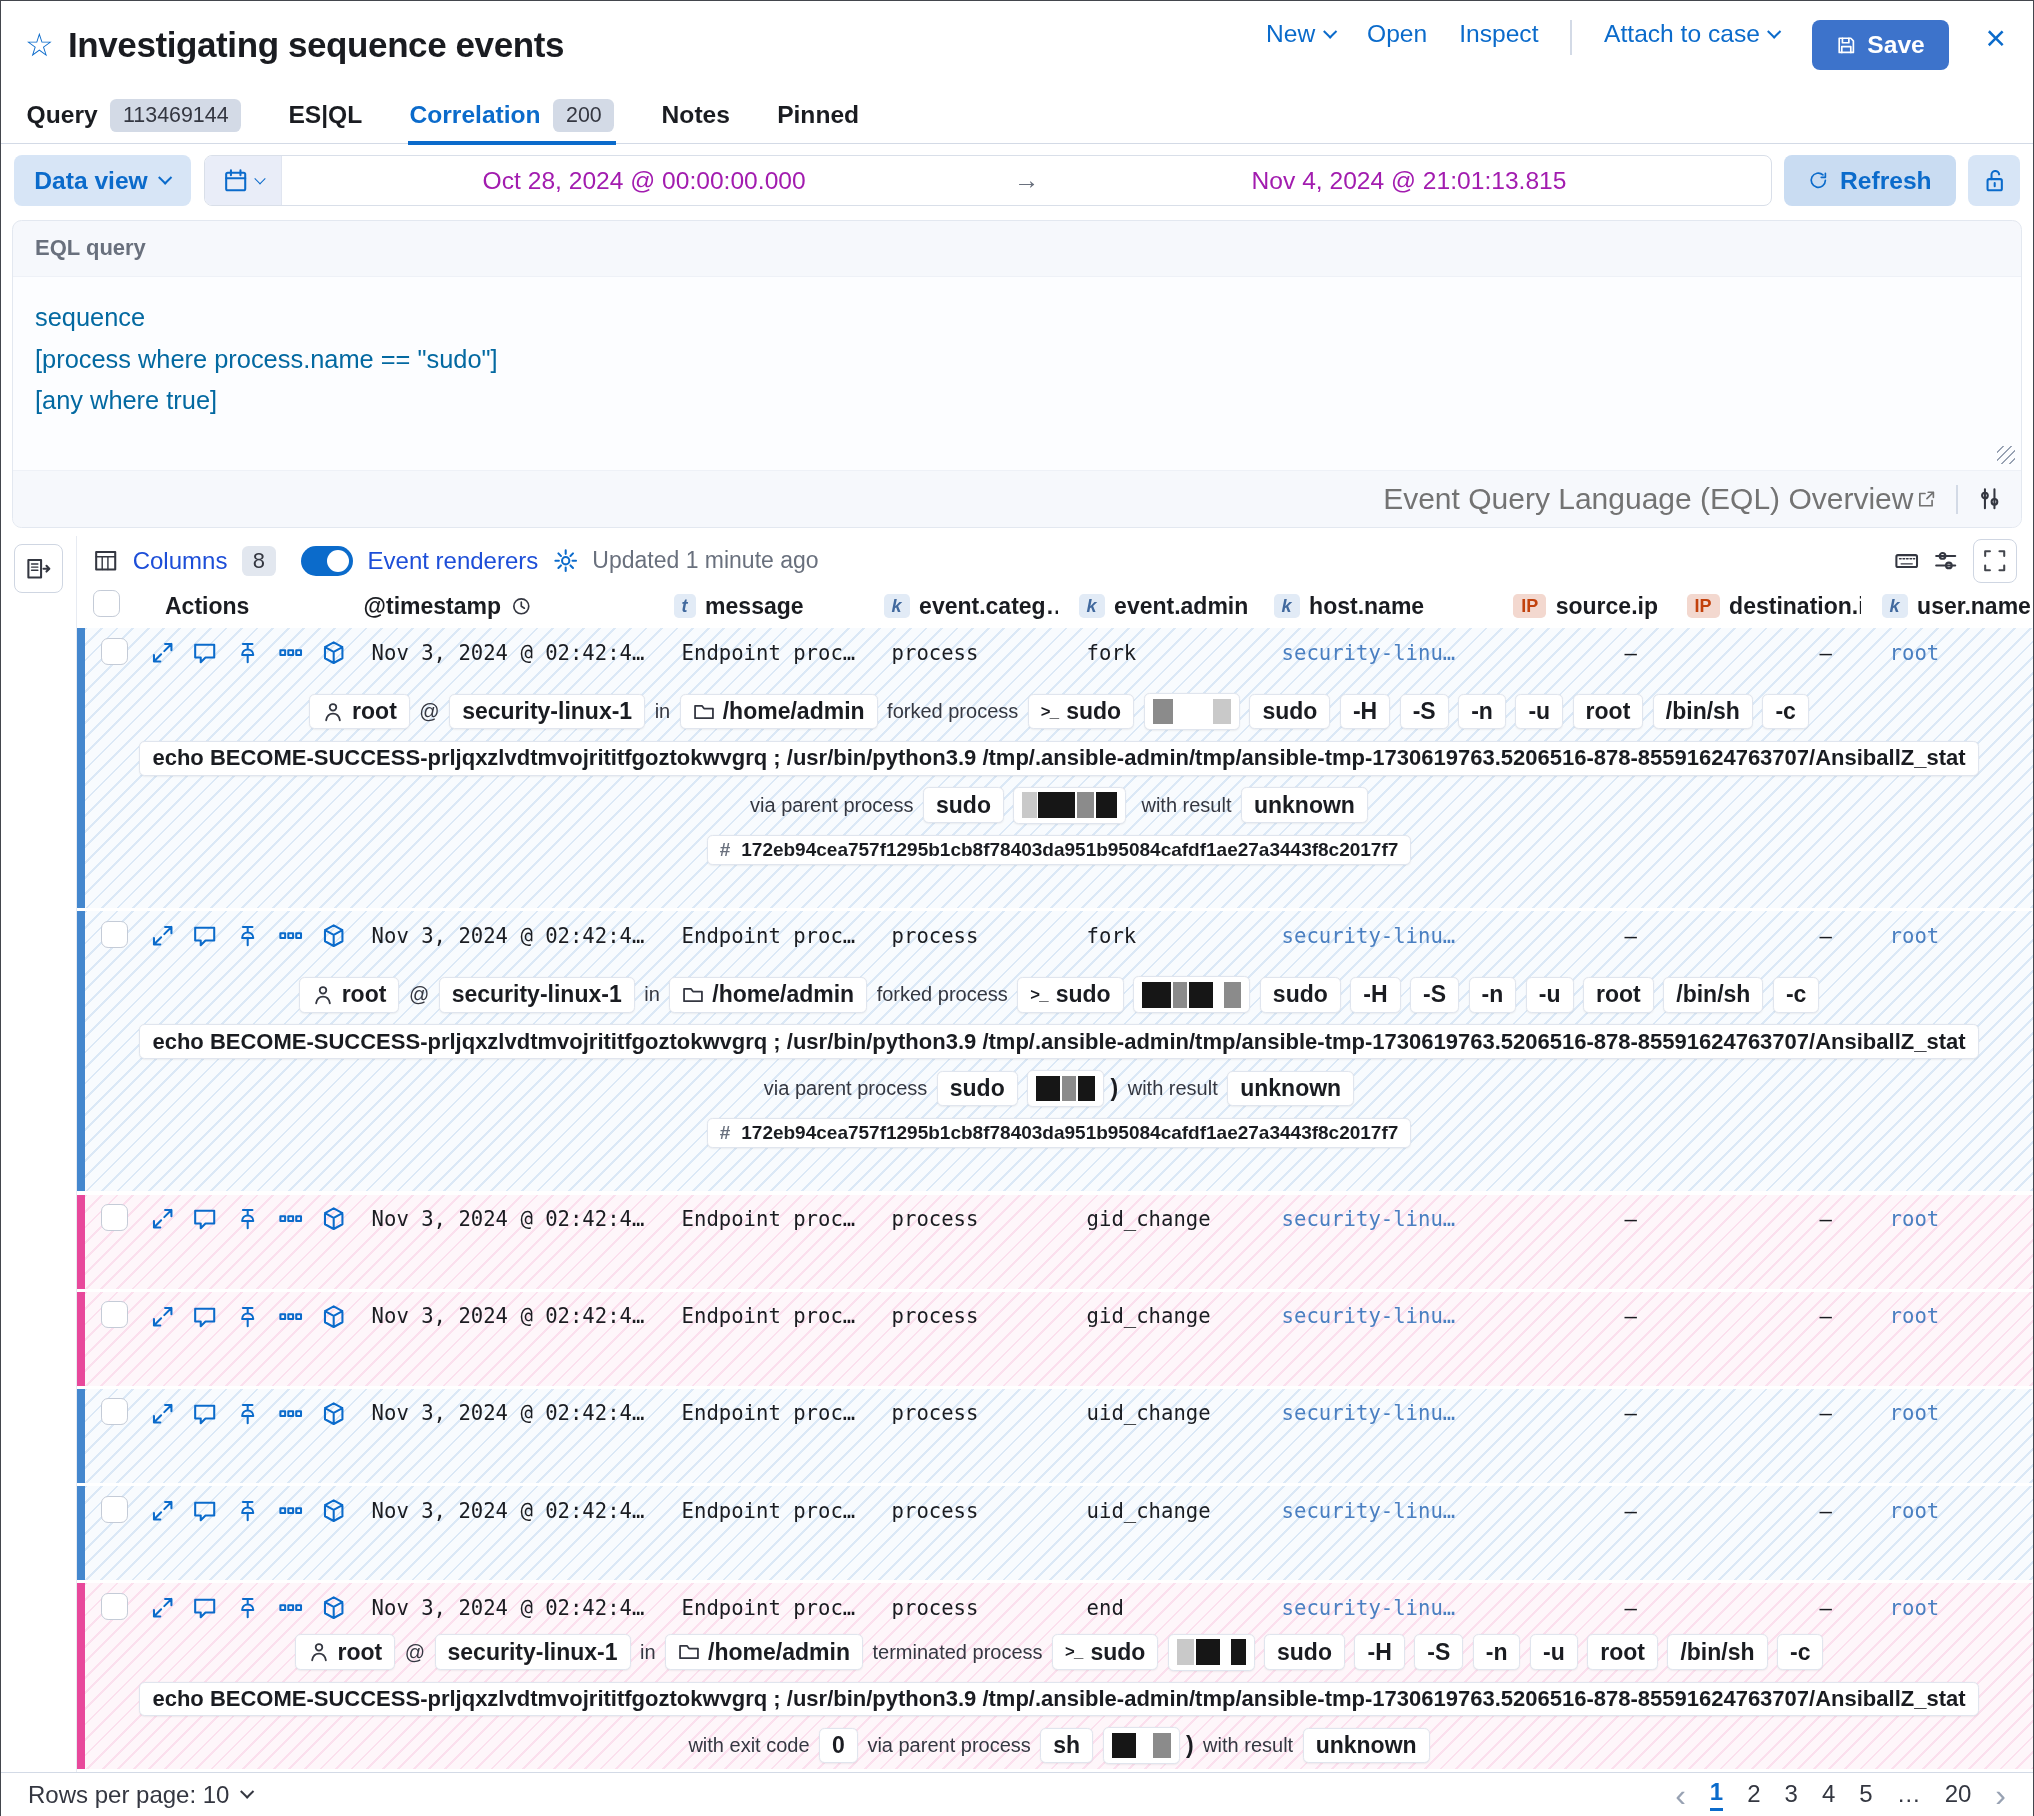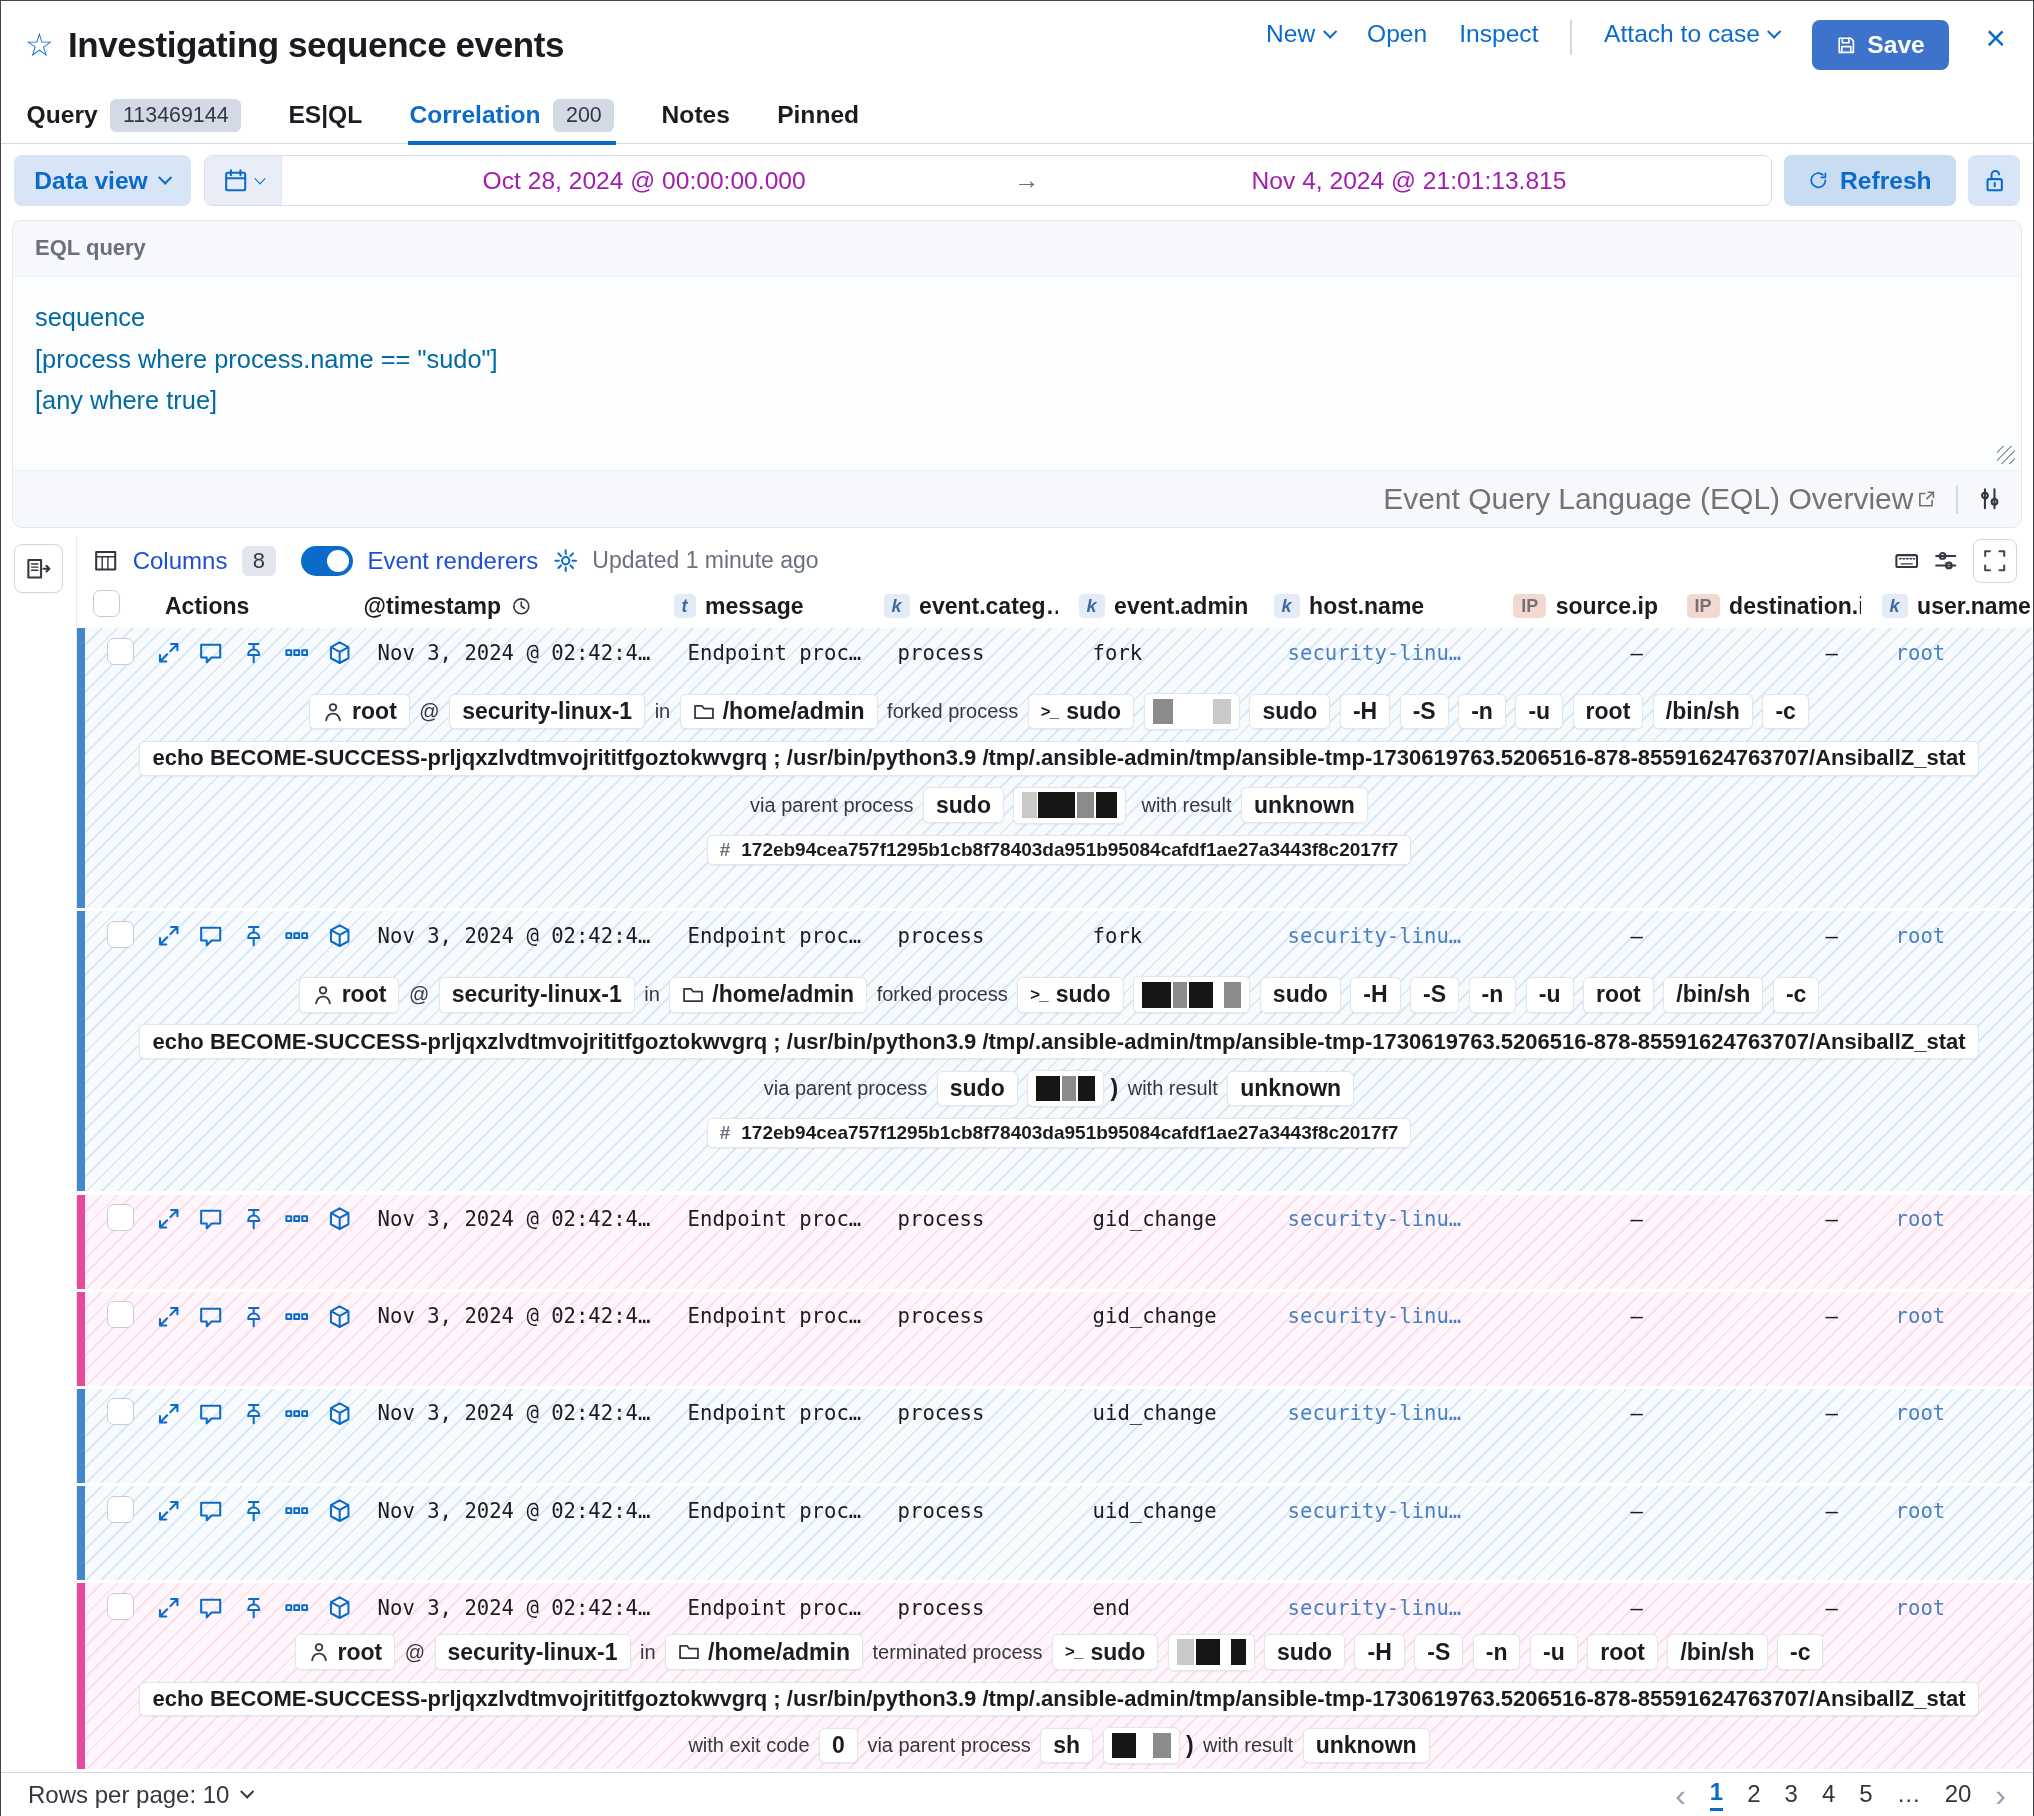--- a/index.html
+++ b/index.html
@@ -76,35 +76,35 @@
            align-items:center; justify-content:center; color:#43464d; cursor:pointer; }
 
   
   .cols { display:grid; grid-template-columns:44px 222px 310px 210px 195px 195px 250px 163px 195px 1fr;
           align-items:center; }
   .cell { padding-left:20.6px; overflow:hidden; white-space:nowrap; }
   .thead { height:44px; font-weight:700; font-size:23px; color:#1a1c21; flex:0 0 auto; }
   .th { display:flex; align-items:center; gap:9.5px; cursor:pointer; }
   .fbadge { background:#e2ebf6; color:#41699e; font-size:18px; font-weight:700; border-radius:4.8px;
             padding:1.6px 8px; font-style:italic; }
-  .fbadge.ip { background:#f3d8cf; color:#737373; font-style:normal; }
+  .fbadge.ip { background:#f3d8cf; color:#c2410c; font-style:normal; }
   .checkbox { display:inline-block; width:27px; height:27px; border:1.6px solid #c4cbd7; border-radius:7.1px;
               background:#fff; cursor:pointer; }
 
   .tbody { flex:1; min-height:0; display:flex; flex-direction:column; overflow:hidden; }
   .row { position:relative; border-left:8px solid #4487ce; margin-bottom:3.2px; overflow:hidden;
          display:flex; flex-direction:column; flex:0 0 auto; }
   .row.blue { border-left-color:#4487ce;
     background: repeating-linear-gradient(135deg, rgba(68,135,206,0.16) 0 2px, rgba(68,135,206,0) 2px 11px), #f8fbfe; }
   .row.pink { border-left-color:#e8489b;
     background: repeating-linear-gradient(135deg, rgba(232,72,155,0.13) 0 2px, rgba(232,72,155,0) 2px 11px), #fef6fa; }
   .row.compact { height:94px; }
   .row.tall { height:280px; }
   .row.last { flex:1; min-height:0; }
-  .rowline { padding-top:9.5px; flex:0 0 auto;margin-left:6px; }
+  .rowline { padding-top:9.5px; flex:0 0 auto; }
   .acts { display:flex; align-items:center; gap:17.5px; color:#0b6bcb; }
   .ai { width:25.4px; height:25.4px; cursor:pointer; flex:0 0 auto; }
   .mono { font-family:"DejaVu Sans Mono", monospace; font-size:20.6px; color:#1a1c21; }
   .mono.link { color:#4a7fc1; cursor:pointer; }
   .cell.right { text-align:right; padding-right:37px; }
 
   
   .renderer { flex:1; min-height:0; display:flex; flex-direction:column; justify-content:center;
               align-items:center; gap:11px; padding:6.4px 9.5px 24px; }
   .rline { display:flex; align-items:center; gap:9.5px; max-width:100%; flex-wrap:nowrap; justify-content:center; }

